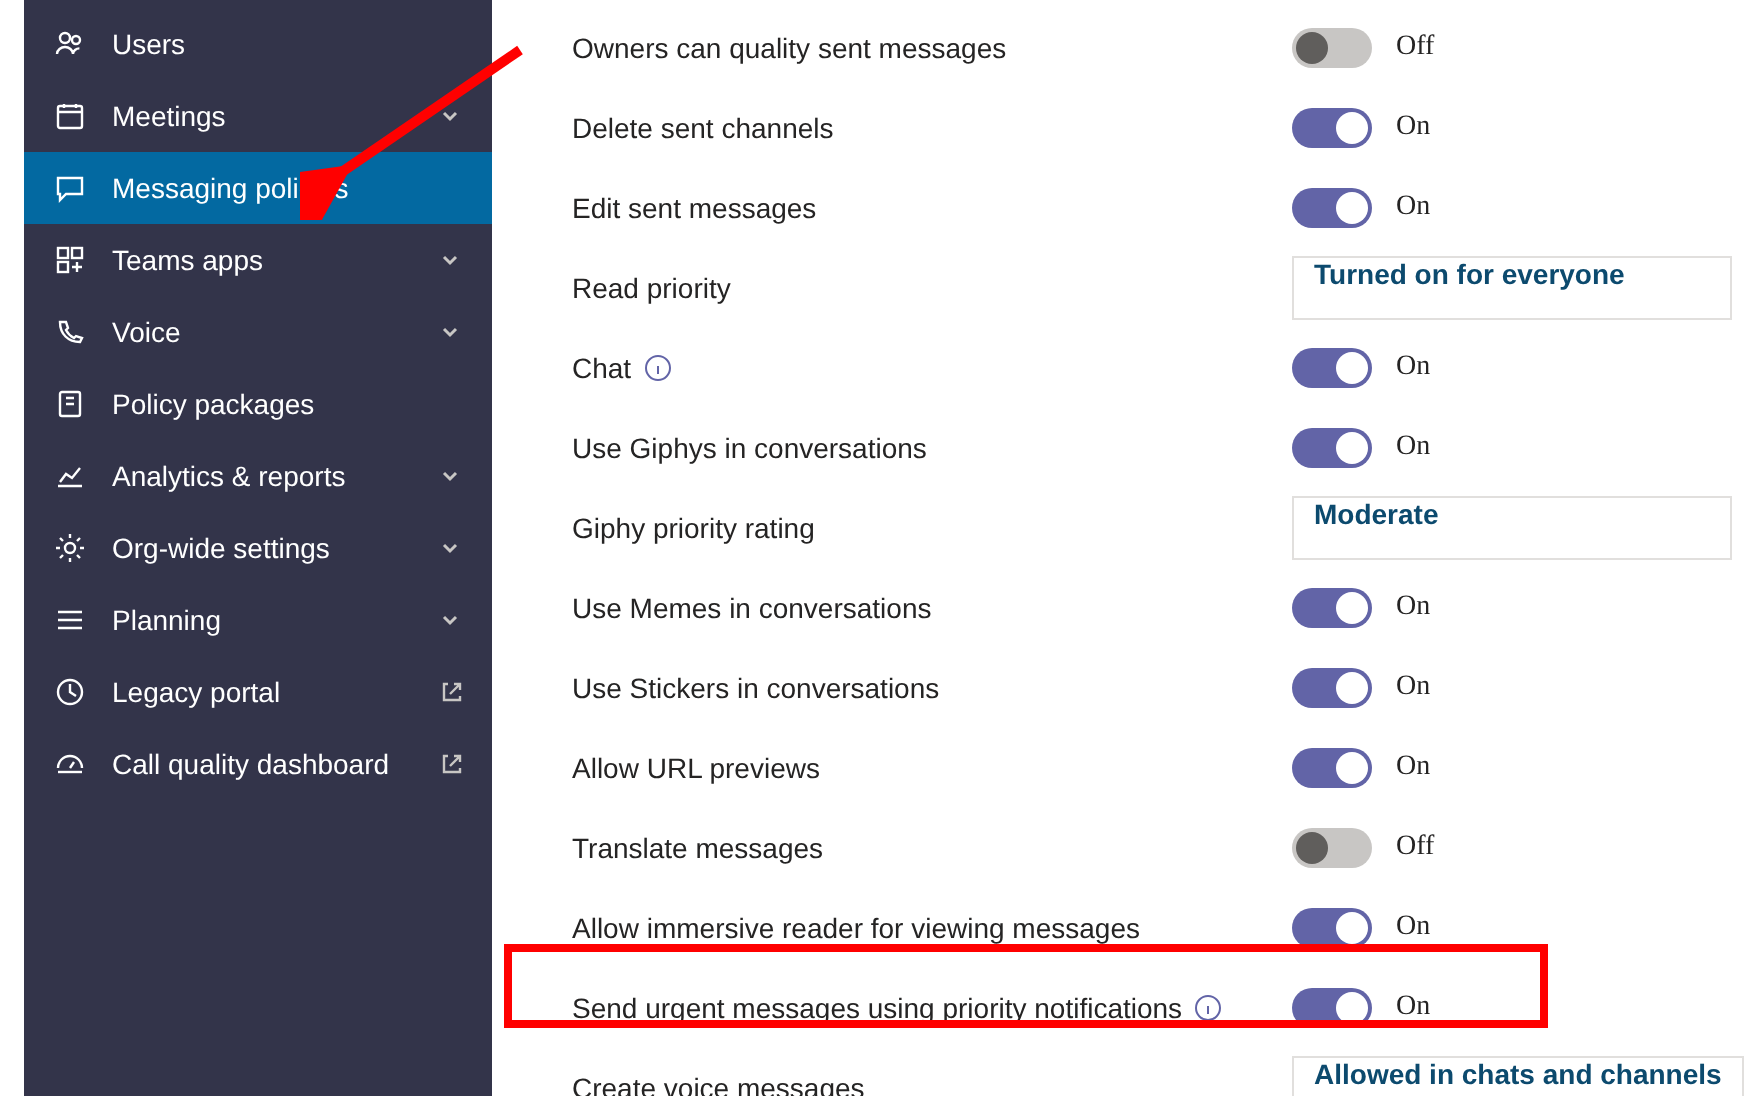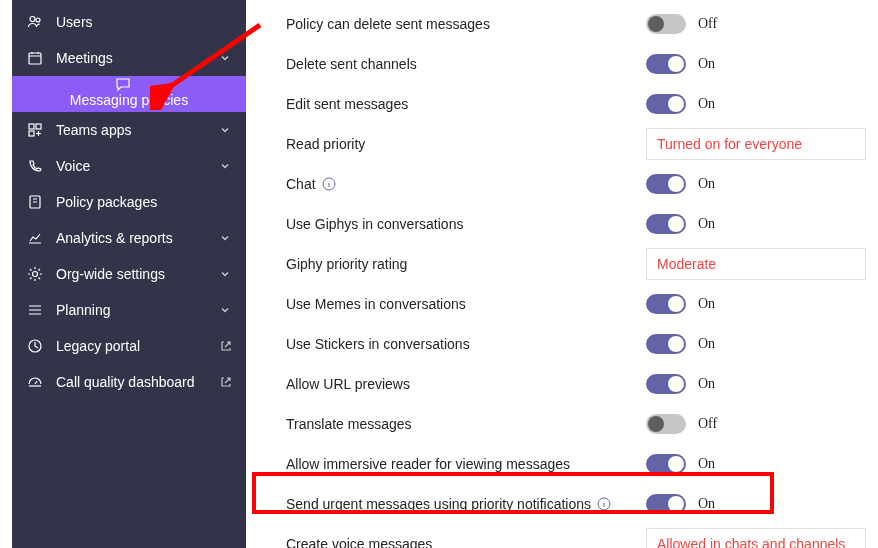--- a/index.html
+++ b/index.html
@@ -26,21 +26,21 @@
   }
   .side-item {
     display: flex;
     align-items: center;
     height: 36px;
     padding: 0 14px 0 14px;
     cursor: pointer;
     font-size: 14px;
     position: relative;
   }
-  .side-item.active { background: #8b5cf6; flex-direction: column; }
+  .side-item.active { background: #0369a1; }
   .side-item .icon {
     width: 18px;
     display: inline-flex;
     align-items: center;
     justify-content: center;
     margin-right: 12px;
     color: #fff;
   }
   .side-item .label { flex: 1; white-space: nowrap; }
   .side-item .chev {
@@ -110,24 +110,25 @@
     transition: none;
   }
   .toggle.off .knob { left: 2px; right: auto; background: #605e5c; }
   .toggle-label { font-size: 14px; color: #252424; font-family: Liberation Serif, serif; }
   .select {
     height: 32px;
     min-width: 220px;
     border: 1px solid #e1dfdd;
     background: #fff;
     display: inline-flex;
-    align-items: center;
+    align-items: flex-start;
     padding: 0 10px;
     font-size: 14px;
-    color: #ef4444;
+    color: #0c4a6e;
+    font-weight: bold;
   }
 
   
   .hl {
     position: absolute;
     border: 4px solid #ff0000;
     left: 252px;
     top: 472px;
     width: 522px;
     height: 42px;
@@ -301,21 +302,21 @@
       </span>
     </div>
 
   </nav>
 
   <main class="main">
     <div class="settings">
 
       <div class="row">
         <div class="row-label">
-            <span>Policy can delete sent messages</span>
+            <span>Owners can quality sent messages</span>
           </div>
         <div class="ctrl">
           <span class="toggle off">
               <span class="knob"></span>
             </span>
           <span class="toggle-label">Off</span>
         </div>
       </div>
 
       <div class="row">

